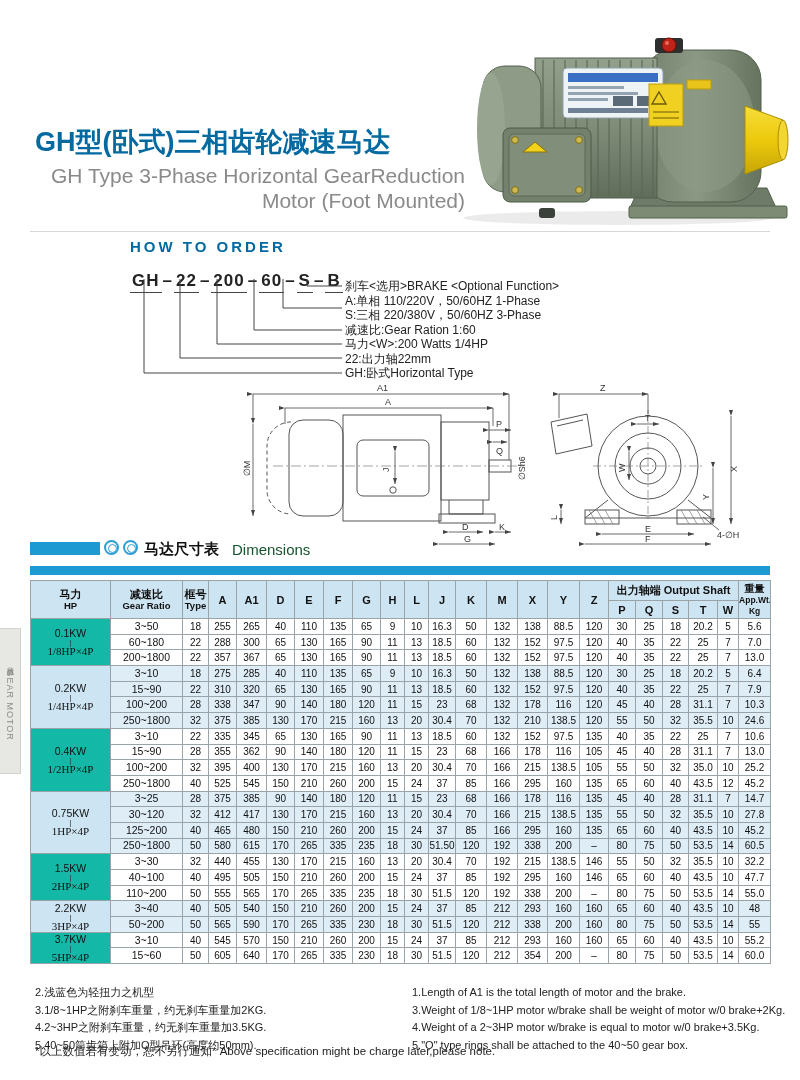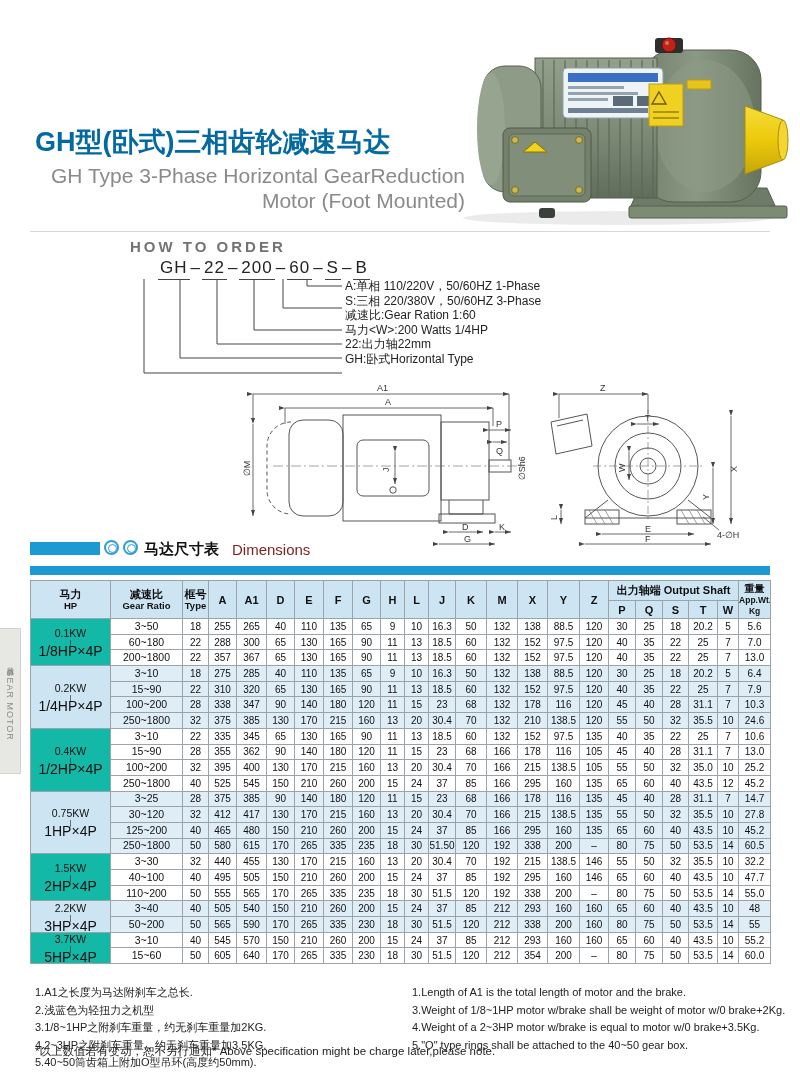--- a/index.html
+++ b/index.html
@@ -20,23 +20,23 @@
   .title-en { margin-top:3px; font-size:21px; line-height:25px; color:#8a8a8a; font-weight:400;text-align:right; }
 
   .divider { position:absolute; left:30px; top:231px; width:740px; height:0;
     border:none; border-top:1px solid #d7d7d7; }
 
   
   .motor-photo { position:absolute; left:443px; top:30px; width:348px; height:200px; }
 
   
   .order-heading { position:absolute; left:130px; top:238px; font-size:15px; font-weight:bold;
-    letter-spacing:3px; color:#737373; }
-  .order-code { position:absolute; left:130px; top:258px; font-size:17px; font-weight:normal;
-    letter-spacing:1px; color:#222;margin-left:28px; }
+    letter-spacing:3px; color:#0369a1; }
+  .order-code { position:absolute; left:130px; top:271px; font-size:17px; font-weight:bold;
+    letter-spacing:1px; color:#222; }
   .order-code .tok { display:inline-block; padding:0 2px 1px 2px; border-bottom:1.5px solid #444; }
   .order-code .dash { display:inline-block; padding:0 1px; }
   .order-labels { position:absolute; left:345px; top:279px; width:290px; }
   .order-label { font-size:12px; line-height:14.5px; color:#222; white-space:nowrap; }
   .order-lines { position:absolute; left:0; top:0; width:800px; height:400px; pointer-events:none; }
 
   
   .drawings svg { position:absolute; }
   .drawings text { font-family:"Liberation Sans", sans-serif; font-size:9px; fill:#333; }
   .dwg-stroke { stroke:#555; fill:none; stroke-width:1; }
@@ -44,41 +44,41 @@
 
   
   .dim-bar { position:absolute; left:30px; top:539px; width:740px; height:20px; }
   .blue-chip { position:absolute; left:0; top:3px; width:70px; height:13px; background:#1e9ad3; }
   .ring { position:absolute; top:1px; width:15px; height:15px; border:2px solid #2d9fd6;
     border-radius:50%; }
   .ring::after { content:""; position:absolute; left:2px; top:2px; width:7px; height:7px;
     border:1.5px solid #2d9fd6; border-radius:50%; }
   .ring.r1 { left:74px; } .ring.r2 { left:93px; }
   .bar-zh { position:absolute; left:114px; top:1px; font-size:15px; font-weight:bold; color:#111; }
-  .bar-en { position:absolute; left:202px; top:2px; font-size:15px; color:#7f1d1d; }
+  .bar-en { position:absolute; left:202px; top:2px; font-size:15px; color:#14532d; }
 
   .table-topbar { position:absolute; left:30px; top:566px; width:740px; height:9px; background:#1e9ad3; }
 
   
   .dim-table { position:absolute; left:30px; top:580px; width:740px; border-collapse:collapse;
     table-layout:fixed; }
   .dim-table th, .dim-table td { border:1px solid #9aa3a8; text-align:center;
     vertical-align:middle; padding:0; overflow:hidden; }
   .dim-table thead th { background:#cde4f2; font-weight:bold; color:#111; }
   .dim-table thead .zh { font-size:11px; display:block; line-height:12px; }
   .dim-table thead .en { font-size:9.5px; display:block; line-height:11px; font-weight:bold; }
   .dim-table thead tr.h1 th { height:20px; }
   .dim-table thead tr.h2 th { height:18px; font-size:11px; }
   .dim-table thead th.letter { font-size:11px; }
   .dim-table td { font-size:10px; height:15.7px; line-height:11px; color:#111; background:#fff; }
   .dim-table td.c-ratio { font-size:10.5px; }
   .dim-table td.c-hp { background:#14b8a6; }
   .dim-table td.c-hp .pw { font-size:10.5px; line-height:12px; }
   .dim-table td.c-hp .mid { font-size:8px; line-height:7px; color:#333; }
-  .dim-table td.c-hp .hp { font-size:14px; line-height:11px; }
+  .dim-table td.c-hp .hp { font-size:11px; line-height:11px;font-family:Liberation Serif, serif; }
   .dim-table tr.hl td { background:#dfedf7; }
   .dim-table tr.hl td.c-hp { background:#cde4f2; }
   .dim-table tr.gs td { border-top:1.6px solid #3c4448; }
   .dim-table .hv { border-left:1.6px solid #3c4448; }
   .dim-table { border:1.6px solid #3c4448; }
   .dim-table thead tr.h2 th { border-top:1px solid #9aa3a8; }
   .dim-table thead { border-bottom:1.6px solid #3c4448; }
 
   
   .notes-col { position:absolute; top:984px; width:380px; }
@@ -173,20 +173,21 @@
       <circle cx="224" cy="13" r="2" fill="#e86a5c"></circle>
     </svg>
   </figure>
 
   <hr class="divider">
 
   <section>
     <h2 class="order-heading">HOW TO ORDER</h2>
     <div class="order-code"><span class="tok">GH</span><span class="dash">–</span><span class="tok">22</span><span class="dash">–</span><span class="tok">200</span><span class="dash">–</span><span class="tok">60</span><span class="dash">–</span><span class="tok">S</span><span class="dash">–</span><span class="tok">B</span></div>
     <div class="order-labels">
+        <div class="order-label">刹车&lt;选用&gt;BRAKE &lt;Optional Function&gt;</div>
         <div class="order-label">A:单相 110/220V，50/60HZ 1-Phase</div>
         <div class="order-label">S:三相 220/380V，50/60HZ 3-Phase</div>
         <div class="order-label">减速比:Gear Ration 1:60</div>
         <div class="order-label">马力&lt;W&gt;:200 Watts 1/4HP</div>
         <div class="order-label">22:出力轴22mm</div>
         <div class="order-label">GH:卧式Horizontal Type</div>
       </div>
     <svg class="order-lines" viewBox="0 0 800 400">
       <g stroke="#444" stroke-width="1" fill="none">
         <path d="M307,279 V286 H342"></path>
@@ -934,21 +935,20 @@
           <td>75</td>
           <td>50</td>
           <td>53.5</td>
           <td>14</td>
           <td>60.0</td>
         </tr>
       </tbody>
   </table>
 
   <section class="notes-col zh">
-      <div class="note-line">1.A1之长度为马达附刹车之总长.</div>
       <div class="note-line">2.浅蓝色为轻扭力之机型</div>
       <div class="note-line">3.1/8~1HP之附刹车重量，约无刹车重量加2KG.</div>
       <div class="note-line">4.2~3HP之附刹车重量，约无刹车重量加3.5KG.</div>
       <div class="note-line">5.40~50筒齿箱上附加O型吊环(高度约50mm).</div>
     </section>
   <section class="notes-col en">
       <div class="note-line">1.Length of A1 is the total length of motor and the brake.</div>
       <div class="note-line">3.Weight of 1/8~1HP motor w/brake shall be weight of motor w/0 brake+2Kg.</div>
       <div class="note-line">4.Weight of a 2~3HP motor w/brake is equal to motor w/0 brake+3.5Kg.</div>
       <div class="note-line">5."O" type rings shall be attached to the 40~50 gear box.</div>

